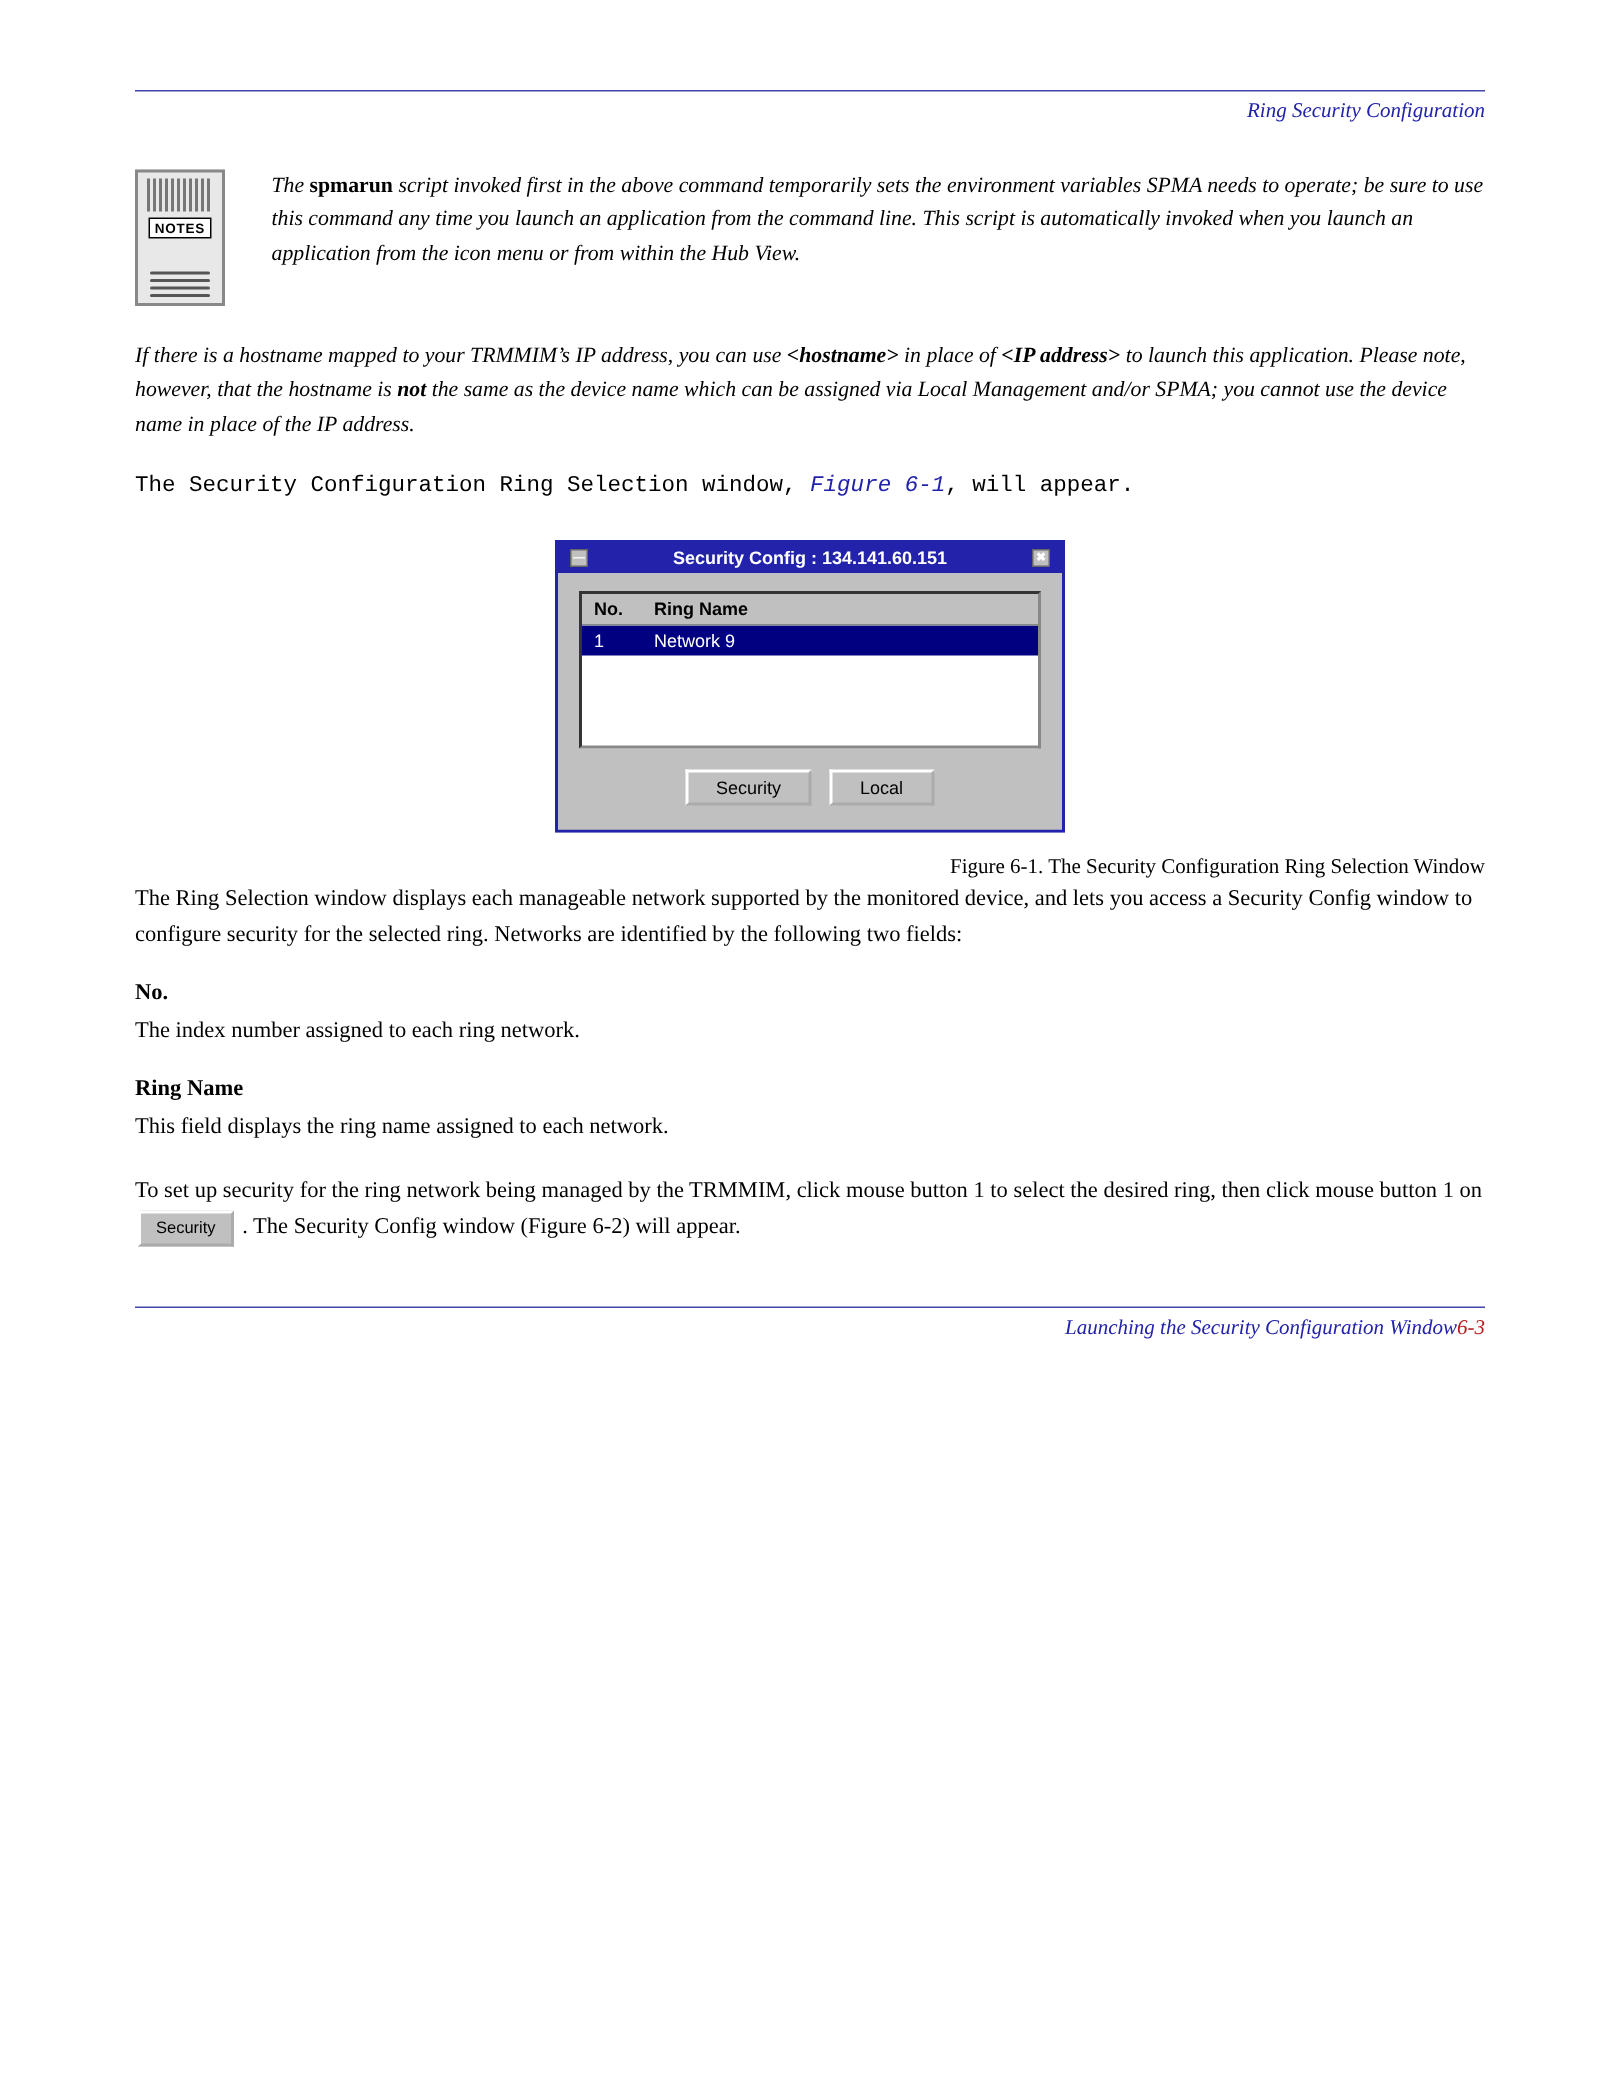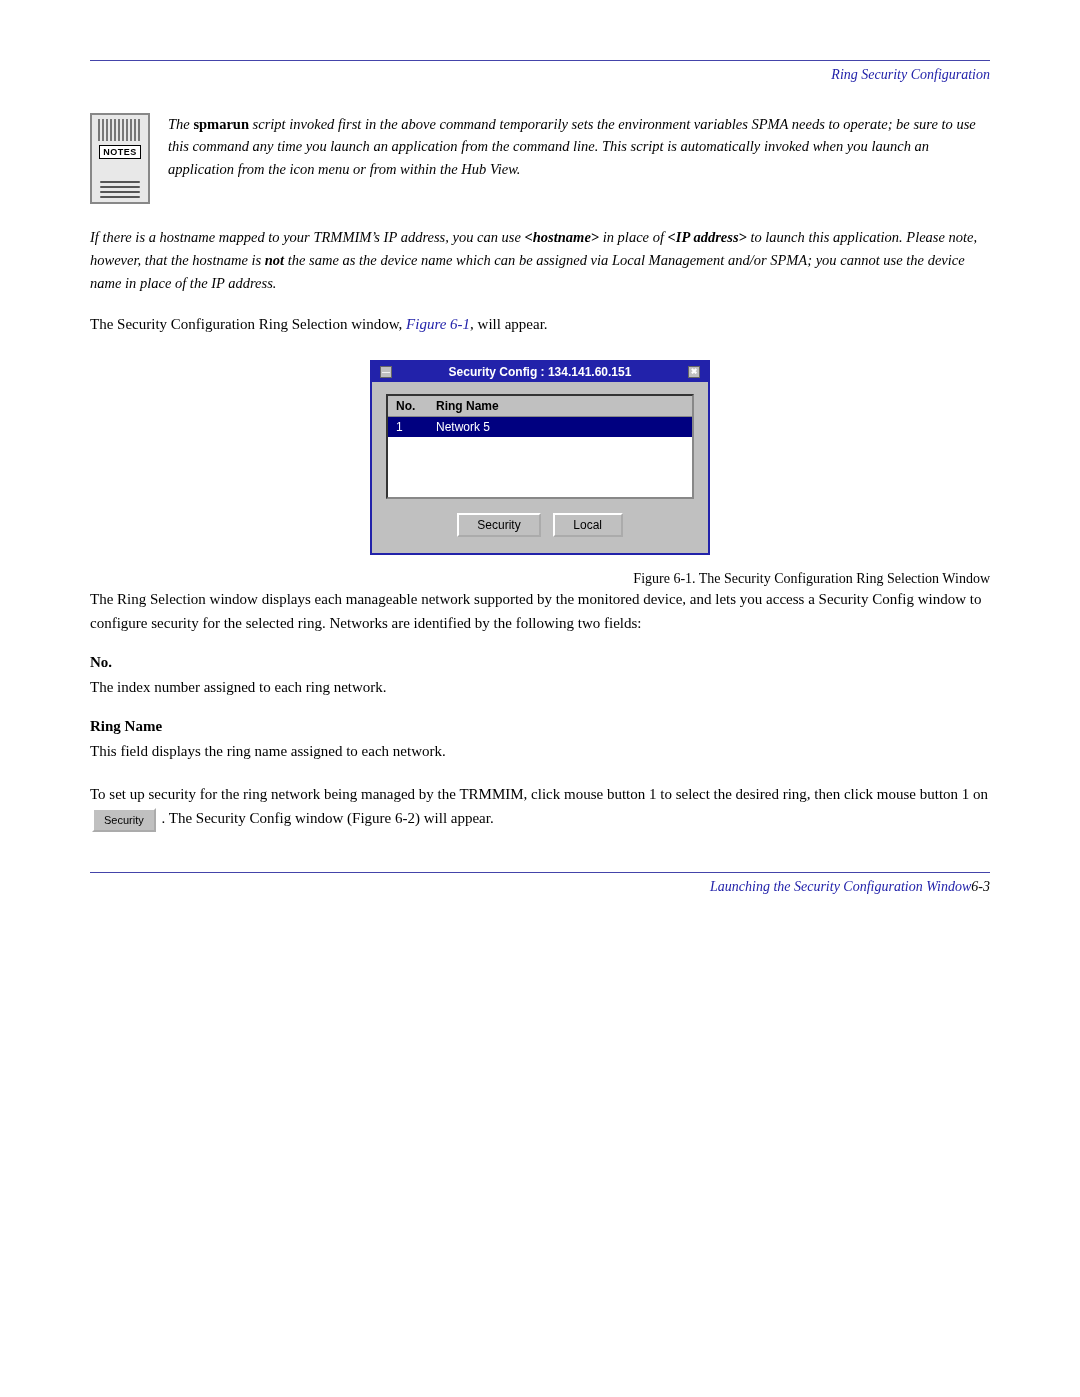--- a/index.html
+++ b/index.html
@@ -92,20 +92,21 @@
       height: 2px;
       background: #555;
       border-radius: 1px;
     }
 
     .notes-text {
       font-style: italic;
       font-size: 14.5px;
       line-height: 1.55;
       flex: 1;
+      margin-left: 13px;
     }
 
     .notes-text strong {
       font-weight: bold;
       font-style: normal;
     }
 
     
     .body-text {
       font-style: italic;
@@ -123,20 +124,21 @@
       font-weight: bold;
       font-style: italic;
     }
 
     
     .body-text-normal {
       font-style: normal;
       font-size: 15px;
       line-height: 1.6;
       margin-bottom: 20px;
+      font-family: Liberation Mono, monospace;
     }
 
     .body-text-normal .figure-link {
       color: #2222aa;
       font-style: italic;
     }
 
     
     .figure-container {
       display: flex;
@@ -294,21 +296,21 @@
     }
 
     .footer-left {
       font-style: italic;
       color: #2222aa;
       font-size: 14px;
     }
 
     .footer-right {
       font-style: italic;
-      color: #000000;
+      color: #b91c1c;
       font-size: 14px;
     }
   </style>
 </head>
 <body>
 
 <div class="page-container">
 
   <div class="header-line"></div>
   <div class="header-title">Ring Security Configuration</div>
@@ -349,21 +351,21 @@
       </div>
       <div class="window-body">
         <div class="table-area">
           <div class="table-header-row">
             <span class="col-no">No.</span>
             <span class="col-ringname">Ring Name</span>
           </div>
           <div class="table-body">
             <div class="table-data-row selected">
               <span class="col-no">1</span>
-              <span class="col-ringname">Network 5</span>
+              <span class="col-ringname">Network 9</span>
             </div>
           </div>
         </div>
         <div class="window-buttons">
           <button class="win-action-btn">Security</button>
           <button class="win-action-btn">Local</button>
         </div>
       </div>
     </div>
   </div>

